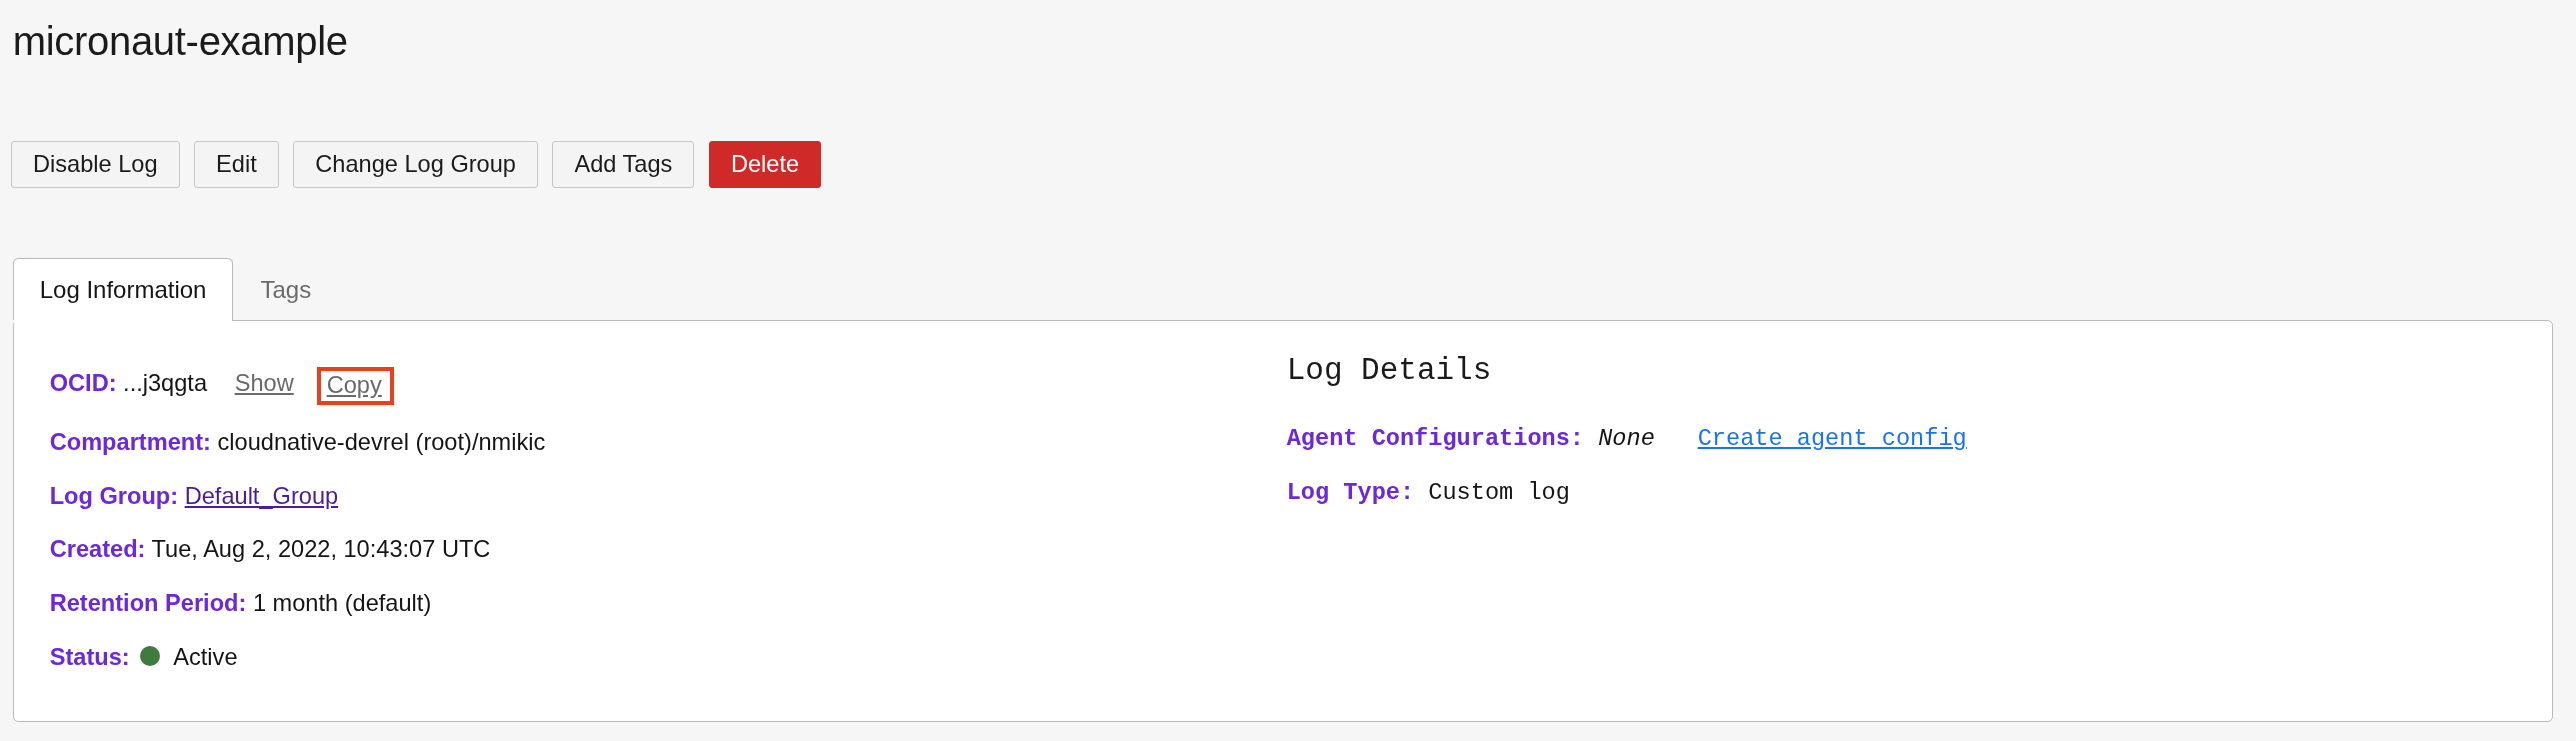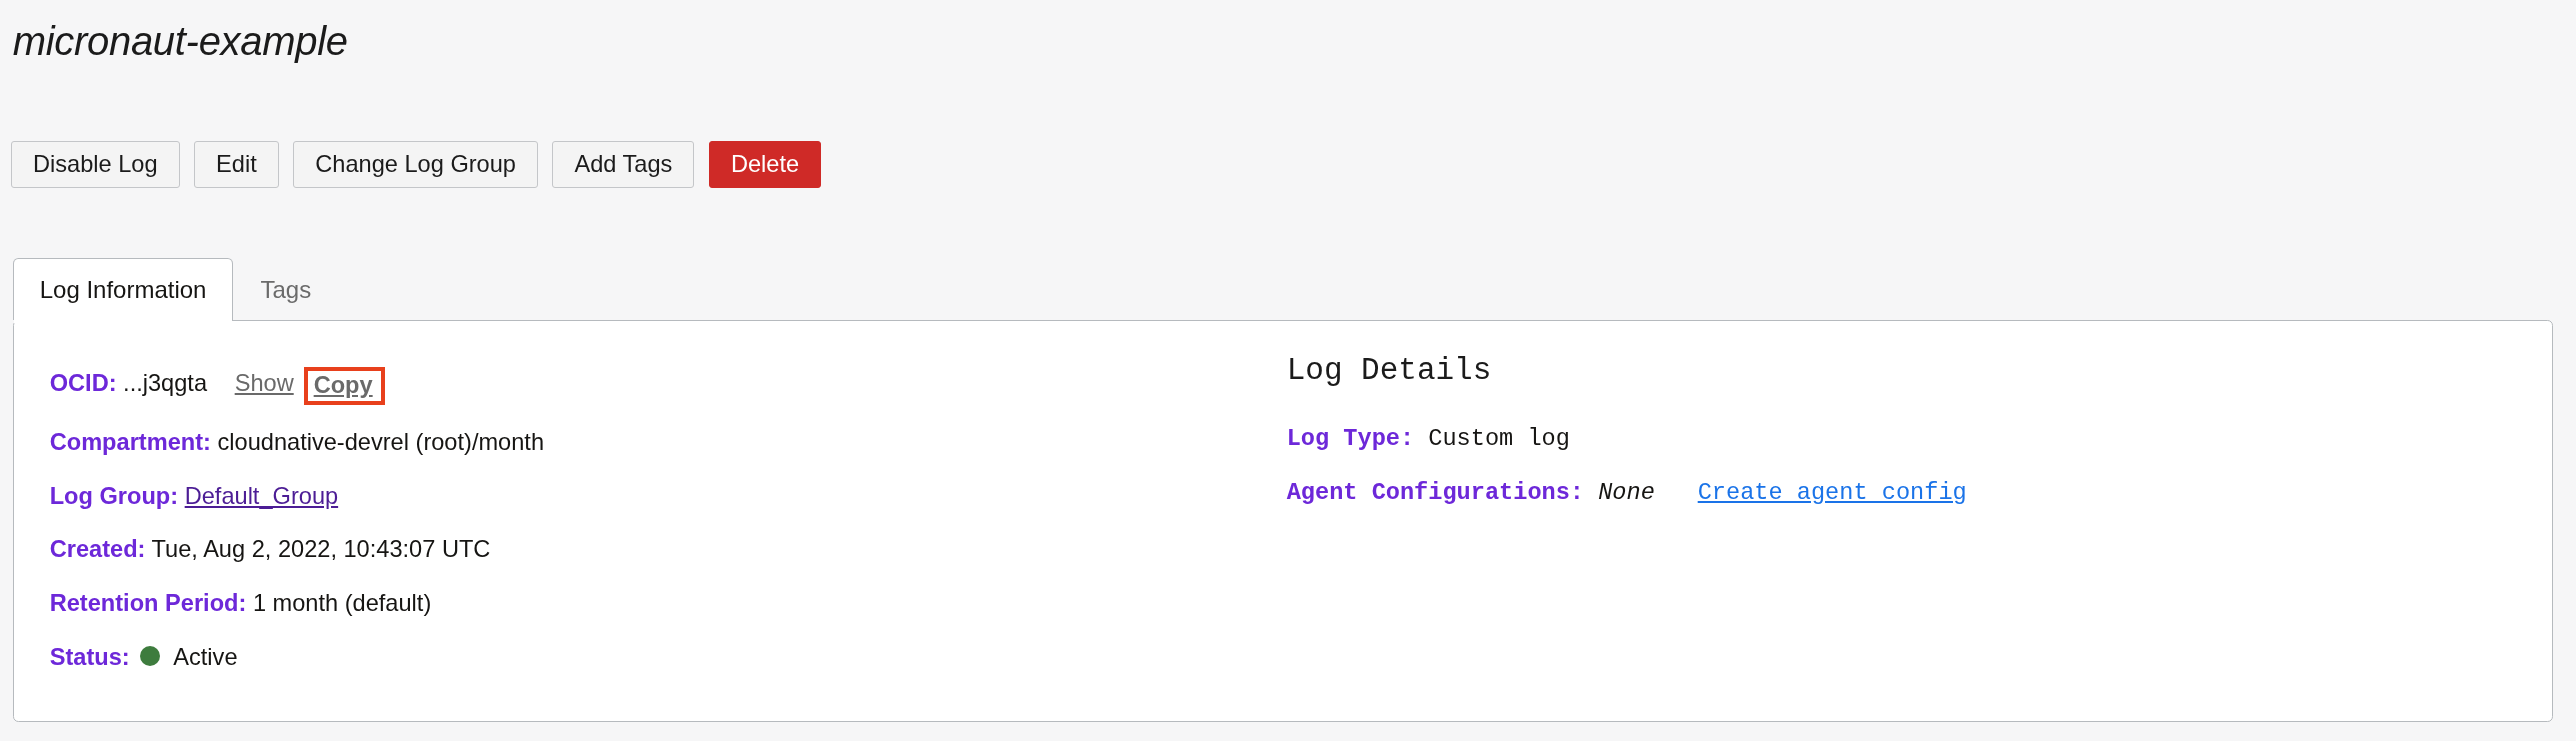--- a/index.html
+++ b/index.html
@@ -26,21 +26,20 @@
   .page-title {
     position: absolute;
     left: 12.7px;
     top: 18px;
     font-size: 40px;
     font-weight: 400;
     letter-spacing: -0.3px;
     color: #1b1b1b;
     line-height: 47px;
     white-space: nowrap;
-    font-style: italic;
   }
 
   
   .action-bar {
     position: absolute;
     left: 11px;
     top: 141px;
     display: flex;
     align-items: flex-start;
     gap: 14.5px;
@@ -181,25 +180,24 @@
     color: #1a73e8;
     text-decoration: underline;
     cursor: pointer;
   }
 
   
   .highlight-box {
     display: inline-block;
     border: 4.5px solid #e8401c;
     padding: 0.9px 8.2px 2.7px 5.4px;
-    margin-left: 4px;
+    margin-left: 17px;
     position: relative;
     top: 1.8px;
     line-height: 27px;
-    font-weight: bold;
   }
 
   .gap-sm { display: inline-block; width: 14.5px; }
 
   
   .status-dot {
     display: inline-block;
     width: 20px;
     height: 20px;
     border-radius: 50%;
@@ -236,21 +234,21 @@
         <div class="row">
           <span class="lbl">OCID:</span>
           <span class="val">...j3qgta</span>
           <span class="gap-sm"></span>
           <span class="link-muted">Show</span>
           <span class="highlight-box"><span class="link-muted">Copy</span></span>
         </div>
 
         <div class="row">
           <span class="lbl">Compartment:</span>
-          <span class="val">cloudnative-devrel (root)/month</span>
+          <span class="val">cloudnative-devrel (root)/nmikic</span>
         </div>
 
         <div class="row">
           <span class="lbl">Log Group:</span>
           <span class="link-teal">Default_Group</span>
         </div>
 
         <div class="row">
           <span class="lbl">Created:</span>
           <span class="val">Tue, Aug 2, 2022, 10:43:07 UTC</span>
@@ -265,32 +263,32 @@
           <span class="lbl">Status:</span>
           <span class="status-dot"></span>
           <span class="val">Active</span>
         </div>
 
       </div>
 
       <div class="col-right">
 
         <div class="section-title">Log Details</div>
-
-        <div class="row">
-          <span class="lbl">Log Type:</span>
-          <span class="val">Custom log</span>
-        </div>
 
         <div class="row">
           <span class="lbl">Agent Configurations:</span>
           <span class="val-italic">None</span>
           <span class="gap-sm"></span>
           <span class="link-blue">Create agent config</span>
         </div>
 
+        <div class="row">
+          <span class="lbl">Log Type:</span>
+          <span class="val">Custom log</span>
+        </div>
+
       </div>
 
     </div>
   </div>
 
 </div>
 
 
 </body></html>

